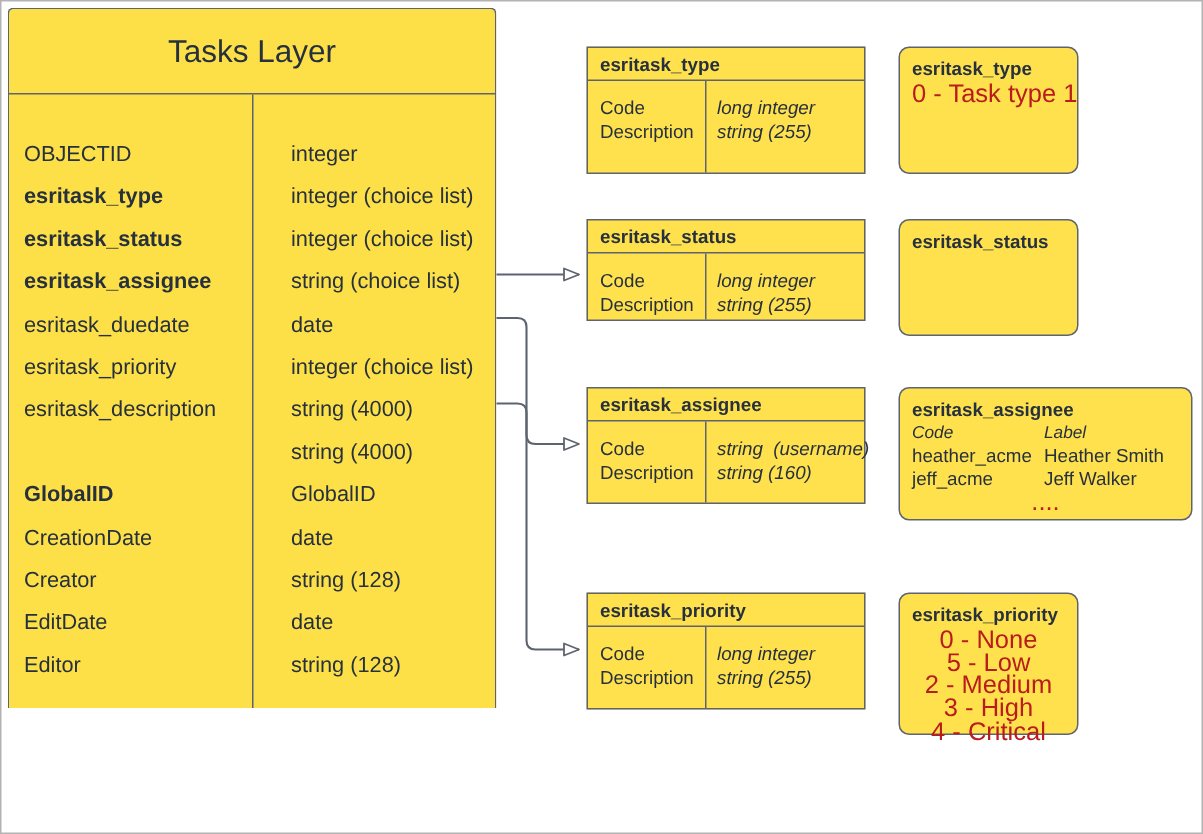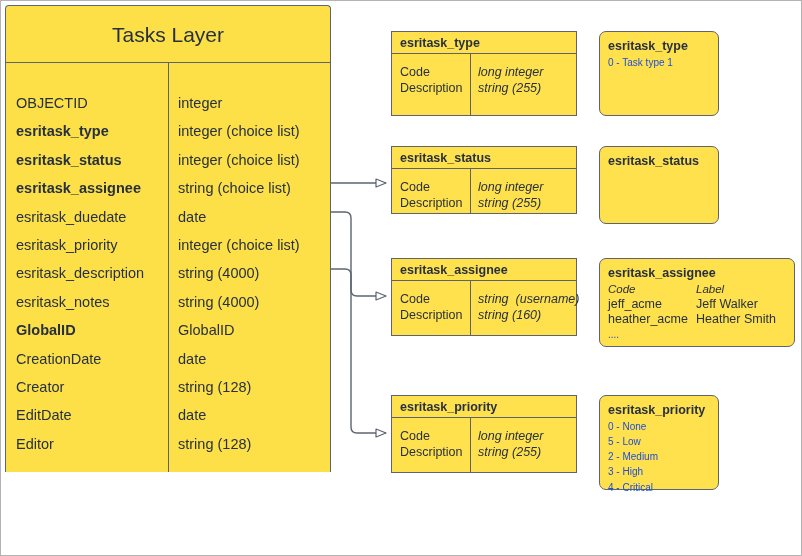--- a/index.html
+++ b/index.html
@@ -69,21 +69,21 @@
   .field-name,
   .field-type {
     position: absolute;
     top: 0;
     font-size: 14.5px;
     line-height: 28.4px;
     color: #27313d;
     white-space: nowrap;
   }
   .field-name { left: 10px; text-align: center; }
-  .field-type { left: 172px; }
+  .field-type { left: 188px; }
   .field-row.bold .field-name { font-weight: bold; }
 
   
   .dom-box {
     position: absolute;
     background: #ffe14d;
     border: 1.4px solid #5d6470;
     box-sizing: border-box;
     z-index: 4;
   }
@@ -133,24 +133,25 @@
     z-index: 4;
   }
   .val-title {
     font-size: 12.5px;
     font-weight: bold;
     color: #27313d;
     line-height: 15.5px;
     white-space: nowrap;
   }
   .val-line {
-    font-size: 10px;
-    color: #1d4ed8;
+    font-size: 17px;
+    color: #b91c1c;
     line-height: 15.3px;
     white-space: nowrap;
+    text-align: center;
   }
   .val-grid-head,
   .val-grid-row {
     display: flex;
     line-height: 15.3px;
   }
   .val-grid-head span,
   .val-grid-row span {
     font-size: 12.5px;
     color: #27313d;
@@ -218,21 +219,20 @@
         </div>
         <div class="field-row">
           <span class="field-name">esritask_priority</span>
           <span class="field-type">integer (choice list)</span>
         </div>
         <div class="field-row">
           <span class="field-name">esritask_description</span>
           <span class="field-type">string (4000)</span>
         </div>
         <div class="field-row">
-          <span class="field-name">esritask_notes</span>
           <span class="field-type">string (4000)</span>
         </div>
         <div class="field-row bold">
           <span class="field-name">GlobalID</span>
           <span class="field-type">GlobalID</span>
         </div>
         <div class="field-row">
           <span class="field-name">CreationDate</span>
           <span class="field-type">date</span>
         </div>
@@ -297,26 +297,26 @@
     </div>
   </div>
 
   <div class="val-box" style="left:598px; top:257px; width:196px; height:89px;">
     <div class="val-title">esritask_assignee</div>
     <div class="val-grid-head">
       <span class="gcol-code">Code</span>
       <span class="gcol-label">Label</span>
     </div>
     <div class="val-grid-row">
+      <span class="gcol-code">heather_acme</span>
+      <span class="gcol-label">Heather Smith</span>
+    </div>
+    <div class="val-grid-row">
       <span class="gcol-code">jeff_acme</span>
       <span class="gcol-label">Jeff Walker</span>
-    </div>
-    <div class="val-grid-row">
-      <span class="gcol-code">heather_acme</span>
-      <span class="gcol-label">Heather Smith</span>
     </div>
     <div class="val-line">....</div>
   </div>
 
   <div class="dom-box" style="left:390px; top:394px; width:186px; height:78px;">
     <div class="dom-head">esritask_priority</div>
     <div class="dom-body">
       <div class="dom-col-divider"></div>
       <div class="dom-left-col">Code
 Description</div>

